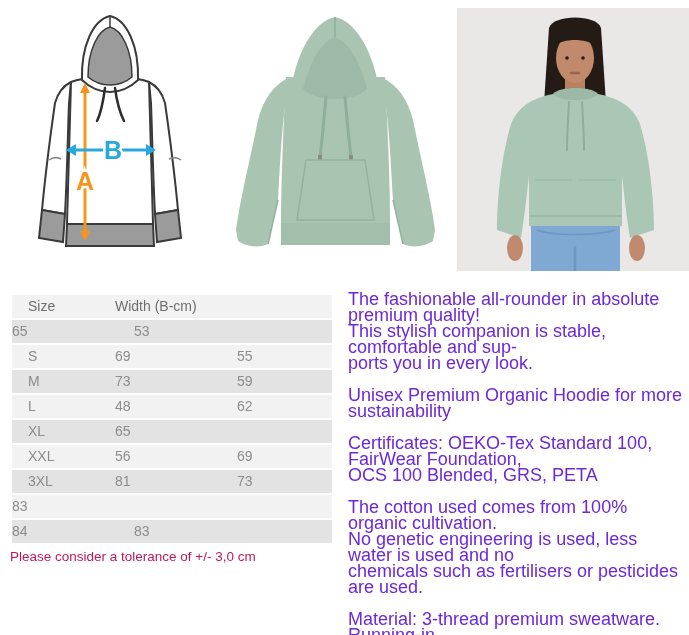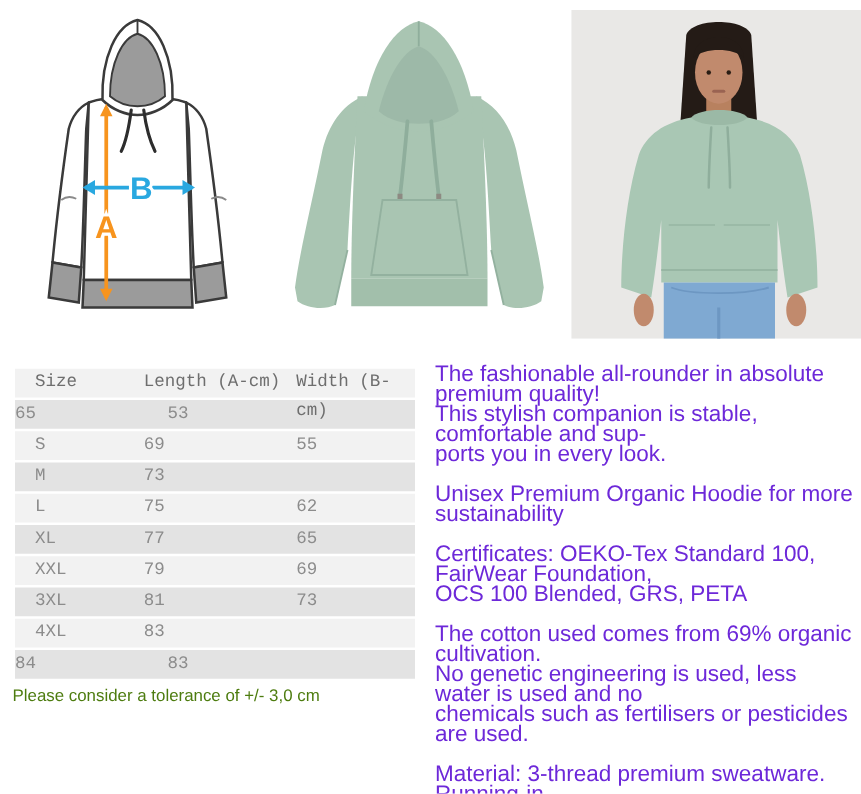--- a/index.html
+++ b/index.html
@@ -12,31 +12,31 @@
     background: #ffffff;
     overflow: hidden;
   }
   
   .img-diagram { position: absolute; left: 25px; top: 8px;  width: 180px; height: 245px; }
   .img-flat    { position: absolute; left: 228px; top: 5px; width: 215px; height: 248px; }
   .img-model   { position: absolute; left: 457px; top: 8px; width: 232px; height: 263px; }
 
   
   .size-table { position: absolute; left: 12px; top: 295px; width: 320px; font-size: 14px; }
-  .trow { display: flex; height: 23px; line-height: 23px; margin-bottom: 2px; color: #8c8c8c; font-family: Liberation Mono, monospace; }
+  .trow { display: flex; height: 23px; line-height: 23px; margin-bottom: 2px; color: #8c8c8c; }
   .trow:nth-child(odd)  { background: #f2f2f2; }
   .trow:nth-child(even) { background: #e3e3e3; }
   .trow.thead { color: #6e6e6e; background: #f2f2f2; }
   .c1 { width: 103px; padding-left: 16px; }
   .c2 { width: 122px; }
   .c3 { flex: 1; }
 
   .note {
     position: absolute; left: 10px; top: 549px;
-    font-size: 13.5px; color: #4d7c0f;
+    font-size: 13.5px; color: #be185d;
   }
 
   .desc {
     position: absolute; left: 348px; top: 291px; width: 335px;
     font-size: 18px; line-height: 16px; color: #6d28d9;
   }
   .desc p { margin: 0 0 16px; white-space: pre-line; }
   .desc p:last-child { margin-bottom: 0; }
 </style>
 </head>
@@ -122,76 +122,74 @@
     <ellipse cx="180" cy="240" rx="8" ry="13" fill="#c18a6d"></ellipse>
 
     <path d="M74,218 L163,218 L163,263 L74,263 Z" fill="#7fa9d2"></path>
     <path d="M118,238 L118,263" stroke="#6d97c2" stroke-width="2.5"></path>
     <path d="M80,222 C95,228 140,228 158,222" stroke="#6d97c2" stroke-width="1.5" fill="none"></path>
   </svg>
 
   <div class="size-table">
     <div class="trow thead">
       <div class="c1">Size</div>
-      <div class="c2">Length (A-cm)</div>
       <div class="c3">Width (B-cm)</div>
     </div>
     <div class="trow">
       <div class="c2">65</div>
       <div class="c3">53</div>
     </div>
     <div class="trow">
       <div class="c1">S</div>
       <div class="c2">69</div>
       <div class="c3">55</div>
     </div>
     <div class="trow">
       <div class="c1">M</div>
       <div class="c2">73</div>
+      <div class="c3">59</div>
     </div>
     <div class="trow">
       <div class="c1">L</div>
-      <div class="c2">75</div>
+      <div class="c2">48</div>
       <div class="c3">62</div>
     </div>
     <div class="trow">
       <div class="c1">XL</div>
-      <div class="c2">77</div>
       <div class="c3">65</div>
     </div>
     <div class="trow">
       <div class="c1">XXL</div>
-      <div class="c2">79</div>
+      <div class="c2">56</div>
       <div class="c3">69</div>
     </div>
     <div class="trow">
       <div class="c1">3XL</div>
       <div class="c2">81</div>
       <div class="c3">73</div>
     </div>
     <div class="trow">
-      <div class="c1">4XL</div>
       <div class="c2">83</div>
     </div>
     <div class="trow">
       <div class="c2">84</div>
       <div class="c3">83</div>
     </div>
   </div>
 
   <div class="note">Please consider a tolerance of +/- 3,0 cm</div>
 
   <div class="desc">
     <p>The fashionable all-rounder in absolute premium quality!
 This stylish companion is stable, comfortable and sup-
 ports you in every look.</p>
     <p>Unisex Premium Organic Hoodie for more sustainability</p>
     <p>Certificates: OEKO-Tex Standard 100, FairWear Foundation,
 OCS 100 Blended, GRS, PETA</p>
-    <p>The cotton used comes from 69% organic cultivation.
+    <p>The cotton used comes from 100% organic cultivation.
 No genetic engineering is used, less water is used and no
 chemicals such as fertilisers or pesticides are used.</p>
     <p>Material: 3-thread premium sweatware. Running-in
 pre-treated for long dimensional stability
 Composition: 100% organic cotton
 Grammage: 350 g/m²
 Cord: round approx. 5 mm with metal ends
 Extras: without manufacturer label in the neck
 Sizes: XS, S, M, L, XL, XXL, 3XL, 4XL,5XL</p>
   </div>

